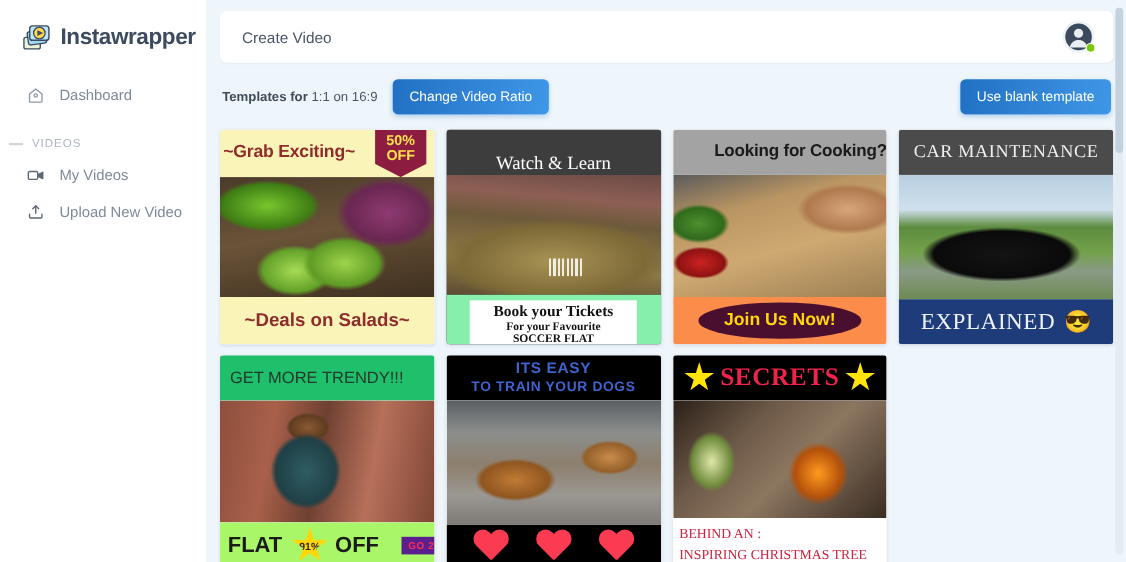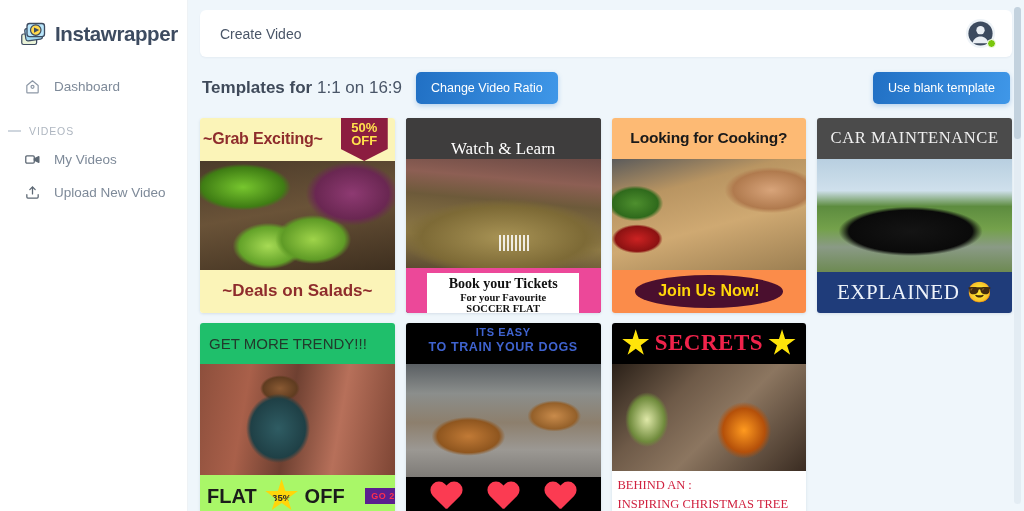--- a/index.html
+++ b/index.html
@@ -54,21 +54,21 @@
     position: absolute; right: 0px; bottom: 1px;
     width: 9px; height: 9px; border-radius: 50%;
     background: #7ac70c; border: 1.5px solid #fff;
   }
 
   .subbar {
     display: flex; align-items: center; justify-content: space-between;
     margin-top: 15px; padding: 0 2px;
   }
   .subbar-left { display: flex; align-items: center; gap: 14px; }
-  .tmpl-text { font-size: 17px; color: #3f4a5a; }
+  .tmpl-text { font-size: 12px; color: #3f4a5a; }
   .tmpl-text b { font-weight: bold; }
   .tmpl-text span.rat { font-weight: normal; color: #4a5668; }
   .btn-blue {
     background: linear-gradient(100deg,#2170c4 0%,#3f97e8 100%);
     color: #fff; font-size: 12.5px; border: none; border-radius: 5px;
     padding: 9px 15px; cursor: pointer; white-space: nowrap;
     box-shadow: 0 2px 5px rgba(40,120,200,.28);
   }
 
   
@@ -139,41 +139,41 @@
       radial-gradient(ellipse 22% 46% at 88% 62%, #7fa9c4 0%, #4d7792 60%, transparent 72%),
       radial-gradient(ellipse 14% 22% at 12% 32%, #8a5a33 0%, #5d3b1f 70%, transparent 82%),
       linear-gradient(150deg,#303134 0%,#1d1e21 55%,#2a2b2e 100%);
   }
 
   
   .c3 { background: #3e3d3d; }
   .c3 .c-head { height: 21%; background: #3e3d3d; padding-top: 21px; text-align:center; }
   .c3 .h1 { font-family: "Liberation Serif", serif; font-size: 17px; color: #fff; }
   .c3 .h2 { font-family: "Liberation Serif", serif; font-size: 14px; color: #fff; margin-top: 1px;}
-  .c3 .c-foot { height: 23%; background: #ec4899; display:flex; align-items:flex-start; justify-content:center; padding-top:5px;}
+  .c3 .c-foot { height: 23%; background: #86efac; display:flex; align-items:flex-start; justify-content:center; padding-top:5px;}
   .c3 .fbox {
     background: #fff; width: 78%; padding: 3px 2px 4px; text-align: center;
     font-family: "Liberation Serif", serif; color: #111;
   }
   .c3 .fb1 { font-size: 14px; font-weight: bold; }
   .c3 .fb2 { font-size: 10.5px; font-weight: bold; }
   .c3 .fb3 { font-size: 10.5px; font-weight: bold; }
   .soccer-ph {
     background:
       radial-gradient(ellipse 60% 40% at 50% 72%, #a89355 0%, #7d6a36 70%, transparent 88%),
       linear-gradient(185deg, #6b4a45 0%, #8d5f54 22%, #6d5a3a 40%, #8e7a46 72%, #5b4a31 100%);
   }
   .soccer-ph::after {
     content:""; position:absolute; left:48%; top:70%; width:16%; height:14%;
     background: repeating-linear-gradient(90deg,#fff 0 2px, transparent 2px 4px);
     opacity:.85;
   }
 
   
-  .c4 .c-head { height: 21%; background: #fdba74; display:flex; align-items:center; justify-content:center;}
+  .c4 .c-head { height: 21%; background: #a3a3a3; display:flex; align-items:center; justify-content:flex-end;}
   .c4 .h-txt { font-size: 15.5px; font-weight: bold; color: #1a1a1a; letter-spacing:-.2px;}
   .c4 .c-foot { height: 22%; background: #fb8c4a; display:flex; align-items:center; justify-content:center;}
   .c4 .ellipse {
     background: #4a0f2e; color: #ffd60a; border-radius: 50%;
     width: 76%; height: 76%; display:flex; align-items:center; justify-content:center;
     font-size: 16px; font-weight: bold;
   }
   .cook-ph {
     background:
       radial-gradient(ellipse 16% 16% at 13% 72%, #cc2222 0%, #8c1212 70%, transparent 82%),
@@ -211,21 +211,21 @@
   }
   .trend-ph {
     background:
       radial-gradient(ellipse 20% 38% at 40% 58%, #2f5c63 0%, #1f4046 70%, transparent 82%),
       radial-gradient(ellipse 12% 14% at 41% 22%, #8a5a33 0%, #5f3c20 72%, transparent 85%),
       linear-gradient(100deg,#8d4f3c 0%,#a9604a 24%,#6e4031 46%,#b7705a 70%,#7d4534 100%);
   }
 
   
   .c7 .c-head { height: 21%; background: #000; text-align:center; padding-top:3px;}
-  .c7 .h1 { font-size: 11px; font-weight: bold; color: #3f63cf; letter-spacing:.6px;}
+  .c7 .h1 { font-size: 14px; font-weight: bold; color: #3f63cf; letter-spacing:.6px;}
   .c7 .h2 { font-size: 12.5px; font-weight: bold; color: #3f63cf; letter-spacing:.6px; margin-top:2px;}
   .c7 .c-foot { height: 21%; background: #000; display:flex; align-items:center; justify-content:space-evenly;}
   .heart { width: 33px; height: 30px; position: relative; }
   .heart::before, .heart::after {
     content:""; position:absolute; top:0; width: 17px; height: 27px;
     background: #fb3b52; border-radius: 17px 17px 0 0;
   }
   .heart::before { left: 16px; transform: rotate(-45deg); transform-origin: 0 100%; }
   .heart::after  { left: 0;  transform: rotate(45deg);  transform-origin: 100% 100%; }
   .dog-ph {
@@ -414,21 +414,21 @@
       <div class="card c6">
         <div class="c-head">
           <span class="h-txt">GET MORE TRENDY!!!</span>
         </div>
         <div class="c-body">
             <span class="ph trend-ph"></span>
           </div>
         <div class="c-foot">
           <span class="fl">FLAT</span>
           <span class="star">
-            <span>35%</span>
+            <span>91%</span>
           </span>
           <span class="fo">OFF</span>
           <span class="badge">GO  2</span>
         </div>
       </div>
 
       <div class="card c7">
         <div class="c-head">
           <div class="h1">ITS EASY</div>
           <div class="h2">TO TRAIN YOUR DOGS</div>

